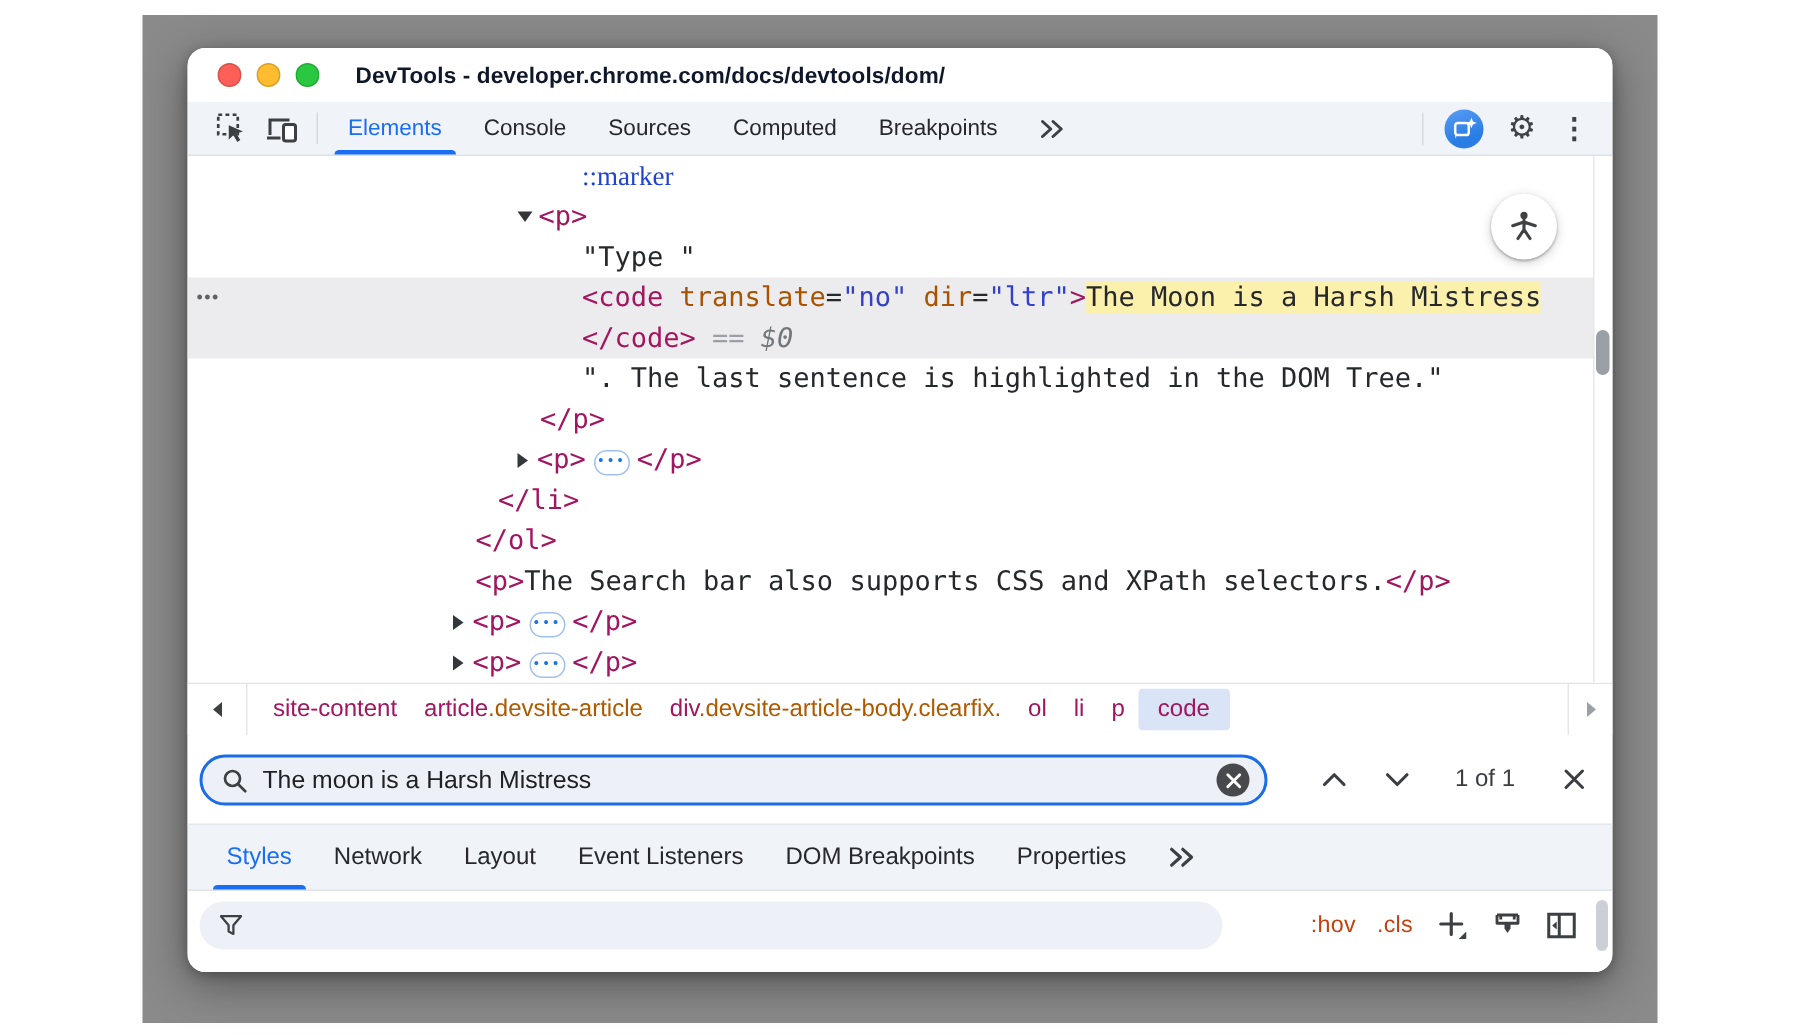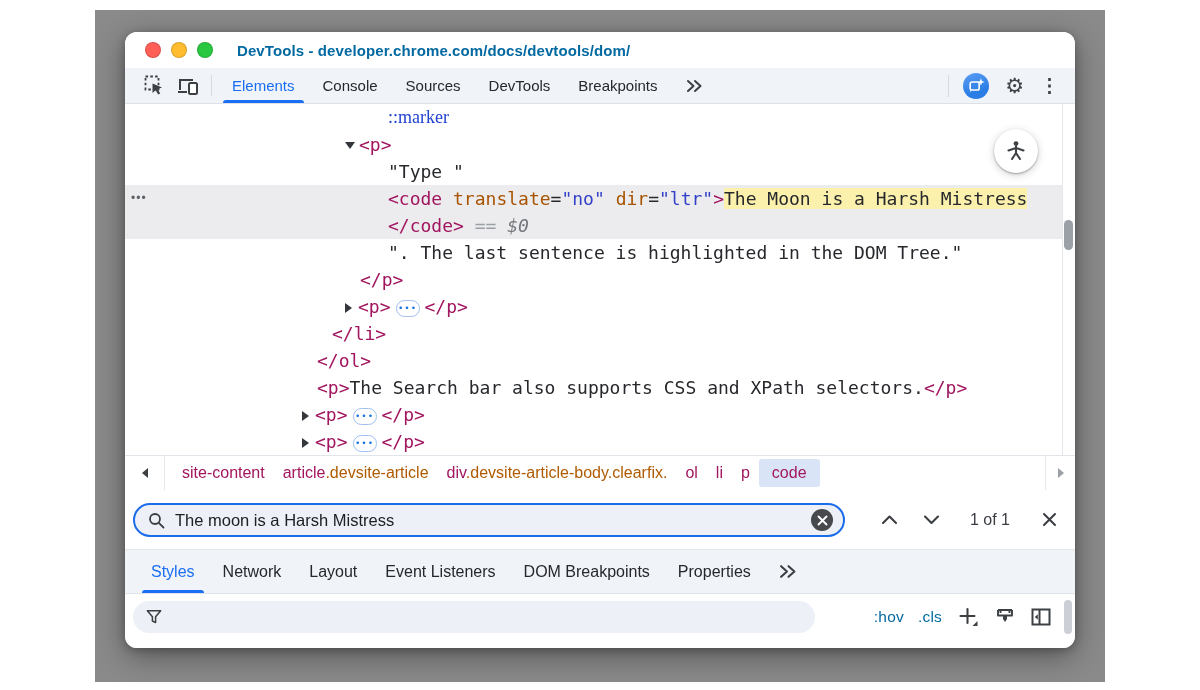--- a/index.html
+++ b/index.html
@@ -10,21 +10,21 @@
               background:#8a8a8a; }
 
   .window { position:absolute; left:125px; top:32px; width:950px; height:616px;
             background:#fff; border-radius:12px; overflow:hidden;
             box-shadow:0 8px 30px rgba(0,0,0,.38), 0 2px 8px rgba(0,0,0,.25); }
 
   
   .titlebar { height:36px; display:flex; align-items:center; padding-left:20px; background:#fff; }
   .dot { width:16px; height:16px; border-radius:50%; margin-right:10px; border:1px solid rgba(0,0,0,.15); }
   .dot.red{ background:#ff5f57; } .dot.yellow{ background:#febc2e; } .dot.green{ background:#2ac840; }
-  .title-text { margin-left:14px; font-size:15px; font-weight:bold; color:#0369a1; letter-spacing:.1px; }
+  .title-text { margin-left:14px; font-size:15px; font-weight:bold; color:#0f172a; letter-spacing:.1px; }
 
   
   .toolbar { height:36px; background:#f0f3f8; border-bottom:1px solid #dde1e8;
              display:flex; align-items:stretch; padding-left:12px; }
   .icon-btn { display:flex; align-items:center; justify-content:center; width:34px; color:#3c4043; }
   .vdiv { width:1px; background:#d5dae2; margin:7px 6px; }
   .tabs { display:flex; }
   .tab { display:flex; align-items:center; padding:0 14px; font-size:15px; color:#26282d; position:relative; }
   .tab.selected { color:#1a6ef3; }
   .toolbar .tab.selected::after, .styles-tabbar .tab.selected::after {
@@ -96,21 +96,21 @@
   
   .styles-tabbar { height:44px; background:#f0f3f8; border-bottom:1px solid #e0e4ea;
                    display:flex; align-items:stretch; padding-left:12px; }
   .styles-tabbar .tab { font-size:16px; }
 
   
   .filterrow { height:54px; position:relative; background:#fff; }
   .filter-pill { position:absolute; left:8px; top:7px; width:682px; height:32px; border-radius:16px;
                  background:#edf1f7; display:flex; align-items:center; padding:0 13px; }
   .filter-icons { position:absolute; right:24px; top:0; height:46px; display:flex; align-items:center; }
-  .txt-btn { font-size:15.5px; color:#0369a1; margin-left:14px; letter-spacing:.2px; }
+  .txt-btn { font-size:15.5px; color:#c2410c; margin-left:14px; letter-spacing:.2px; }
   .fi { margin-left:16px; display:flex; align-items:center; color:#3c4043; }
   .styles-scroll-thumb { position:absolute; right:3px; top:6px; width:8px; height:34px;
                          background:#ccd0d6; border-radius:4px; }
 </style>
 </head>
 <body>
 
 <div class="backdrop"></div>
 
 <div class="window">
@@ -134,21 +134,21 @@
         <path d="M3 14 V4 H16" fill="none" stroke="#3c4043" stroke-width="2"></path>
         <path d="M1 16 H10" stroke="#3c4043" stroke-width="2"></path>
         <rect x="12" y="7" width="8" height="11" rx="1.5" fill="#fff" stroke="#3c4043" stroke-width="2"></rect>
       </svg>
     </div>
     <div class="vdiv"></div>
     <div class="tabs" id="toolbar-tabs">
         <div class="tab selected">Elements</div>
         <div class="tab">Console</div>
         <div class="tab">Sources</div>
-        <div class="tab">DevTools</div>
+        <div class="tab">Computed</div>
         <div class="tab">Breakpoints</div>
       </div>
     <div class="tab">
       <svg width="17" height="14" viewBox="0 0 17 14">
         <path d="M2 2 L7.5 7 L2 12 M9 2 L14.5 7 L9 12" fill="none" stroke="#3c4043" stroke-width="2" stroke-linecap="round" stroke-linejoin="round"></path>
       </svg>
     </div>
     <div class="toolbar-right">
       <div class="vdiv" style="height:22px;"></div>
       <div class="ai-btn">

